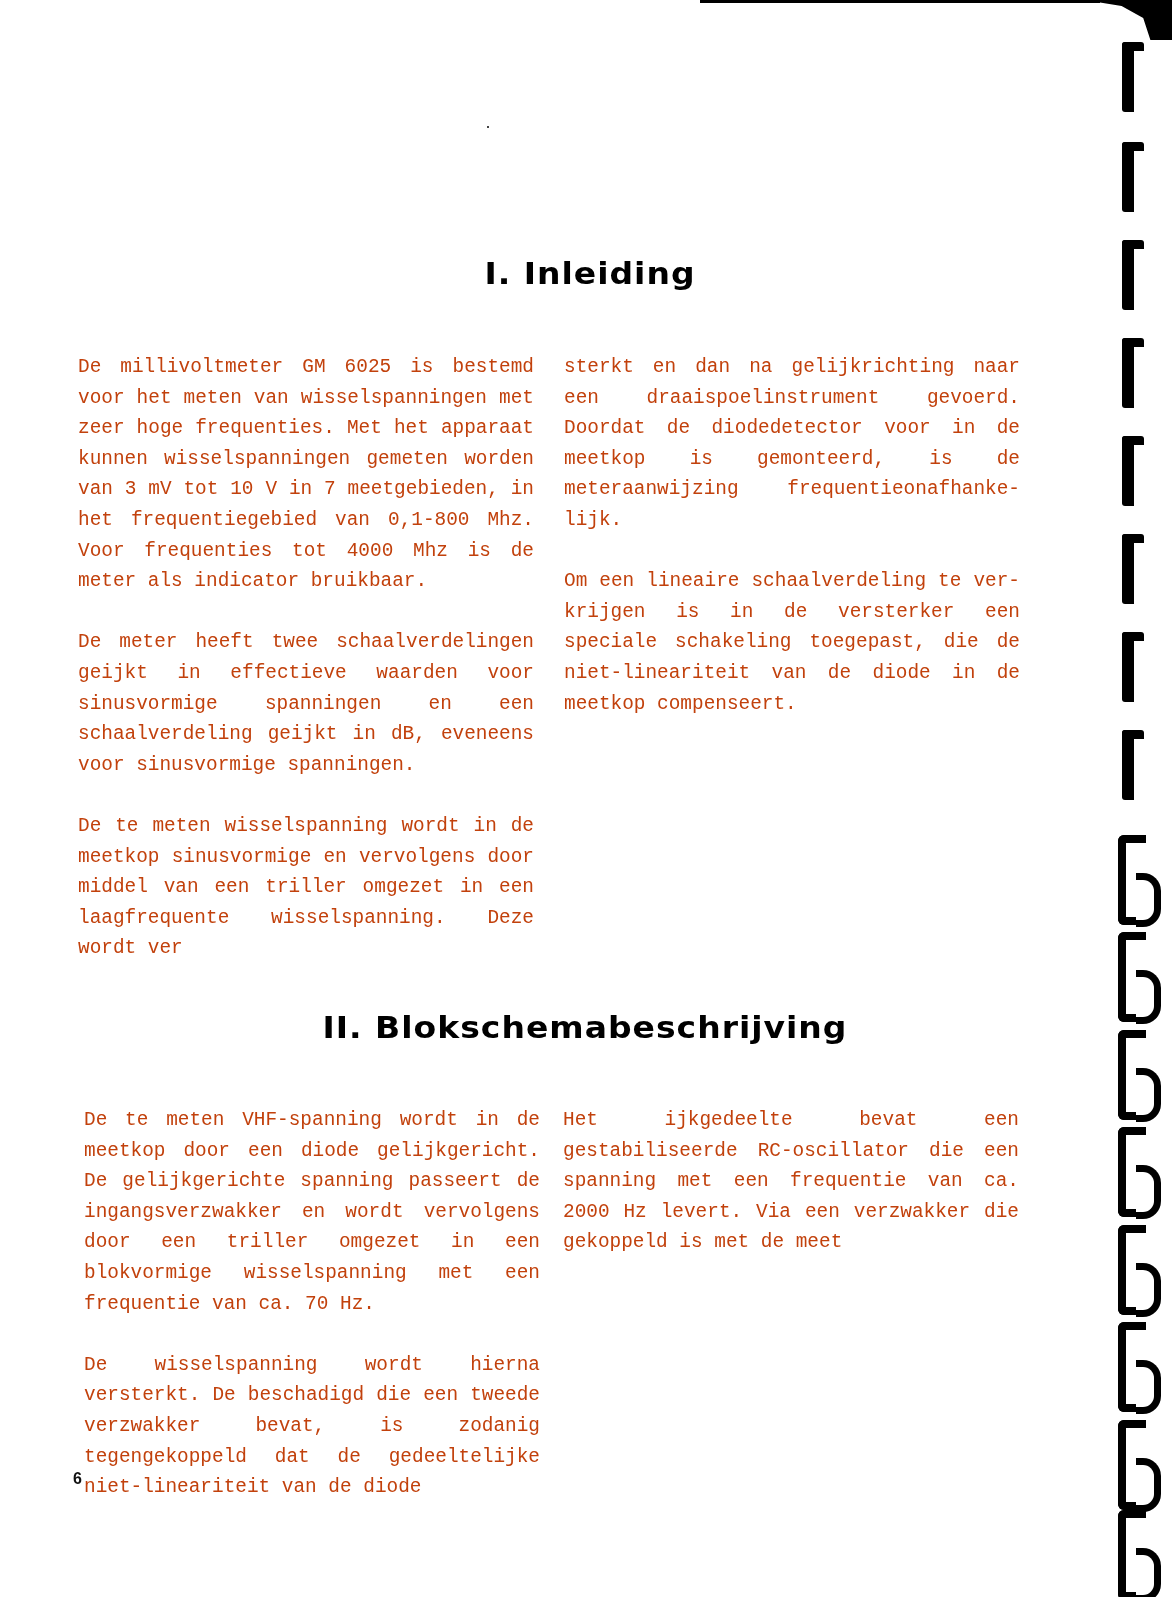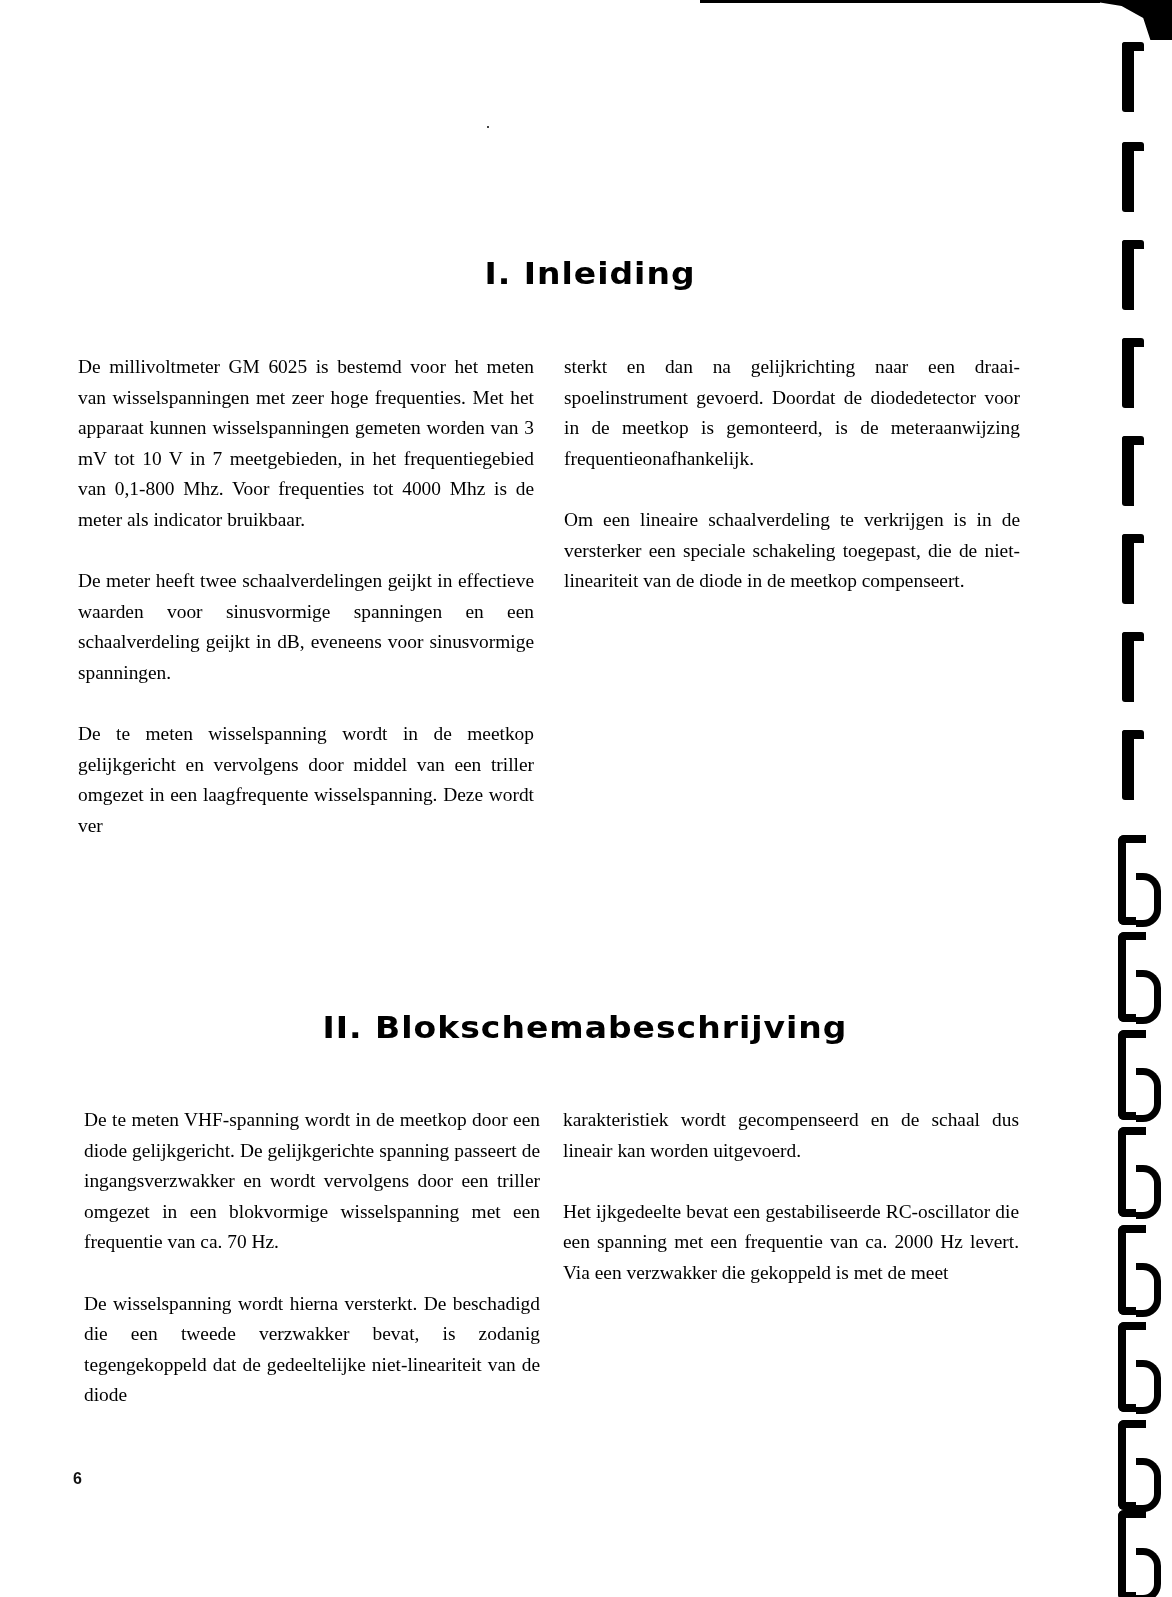--- a/index.html
+++ b/index.html
@@ -21,23 +21,23 @@
       position: absolute; left: 0; width: 1100px; text-align: center;
       font-family: "DejaVu Sans", sans-serif; font-weight: bold;
       font-size: 33px; letter-spacing: 1px; color: #000000;
       transform: scaleY(0.92);
     }
     .heading.h1 { top: 254px; left: 90px; width: 1000px; }
     .heading.h2 { top: 1008px; left: 85px; width: 1000px; }
 
     .column {
       position: absolute; width: 456px;
-      font-family: Liberation Serif, serif;
+      font-family: Liberation Mono, monospace;
       font-size: 19.4px; line-height: 30.6px;
-      text-align: justify; color: #000000;
+      text-align: justify; color: #c2410c;
     }
     .column p { margin-bottom: 30.6px; text-align: justify; hyphens: manual; }
     .column p:last-child { margin-bottom: 0; }
     .col-left-1 { left: 78px; top: 352px; }
     .col-right-1 { left: 564px; top: 352px; }
     .col-left-2 { left: 84px; top: 1105px; }
     .col-right-2 { left: 563px; top: 1105px; }
 
     .page-number {
       position: absolute; left: 73px; top: 1470px;
@@ -68,37 +68,36 @@
 
 <div class="top-rule"></div>
 <div class="top-corner"></div>
 <div class="speck"></div>
 
 <h1 class="heading h1">I. Inleiding</h1>
 
 <div class="column col-left-1">
   <p>De millivoltmeter GM 6025 is bestemd voor het meten van wisselspanningen met zeer hoge frequenties. Met het apparaat kunnen wisselspanningen gemeten worden van 3 mV tot 10 V in 7 meetgebieden, in het frequentie­gebied van 0,1-800 Mhz. Voor frequenties tot 4000 Mhz is de meter als indicator bruikbaar.</p>
   <p>De meter heeft twee schaalverdelingen ge­ijkt in effectieve waarden voor sinusvormige spanningen en een schaalverdeling geijkt in dB, eveneens voor sinusvormige spanningen.</p>
-  <p>De te meten wisselspanning wordt in de meetkop gelijkgericht en vervolgens door middel van een triller omgezet in een laag­frequente wisselspanning. Deze wordt ver­</p>
+  <p>De te meten wisselspanning wordt in de meetkop sinusvormige en vervolgens door middel van een triller omgezet in een laag­frequente wisselspanning. Deze wordt ver­</p>
 </div>
 
 <div class="column col-right-1">
   <p>sterkt en dan na gelijkrichting naar een draai­spoelinstrument gevoerd. Doordat de diode­detector voor in de meetkop is gemonteerd, is de meteraanwijzing frequentieonafhanke­lijk.</p>
   <p>Om een lineaire schaalverdeling te ver­krijgen is in de versterker een speciale scha­keling toegepast, die de niet-lineariteit van de diode in de meetkop compenseert.</p>
 </div>
 
 <h1 class="heading h2">II. Blokschemabeschrijving</h1>
 
 <div class="column col-left-2">
   <p>De te meten VHF-spanning wordt in de meet­kop door een diode gelijkgericht. De gelijk­gerichte spanning passeert de ingangsver­zwakker en wordt vervolgens door een tril­ler omgezet in een blokvormige wissel­spanning met een frequentie van ca. 70 Hz.</p>
   <p>De wisselspanning wordt hierna versterkt. De beschadigd die een tweede verzwakker bevat, is zodanig tegengekoppeld dat de ge­deeltelijke niet-lineariteit van de diode­</p>
 </div>
 
 <div class="column col-right-2">
-  <p>karakteristiek wordt gecompenseerd en de schaal dus lineair kan worden uitgevoerd.</p>
   <p>Het ijkgedeelte bevat een gestabiliseerde RC-oscillator die een spanning met een fre­quentie van ca. 2000 Hz levert. Via een ver­zwakker die gekoppeld is met de meet­</p>
 </div>
 
 <div class="page-number">6</div>
 
 <div class="binding">
   <div class="tab" style="top:42px"></div>
   <div class="tab" style="top:142px"></div>
   <div class="tab" style="top:240px"></div>
   <div class="tab" style="top:338px"></div>

